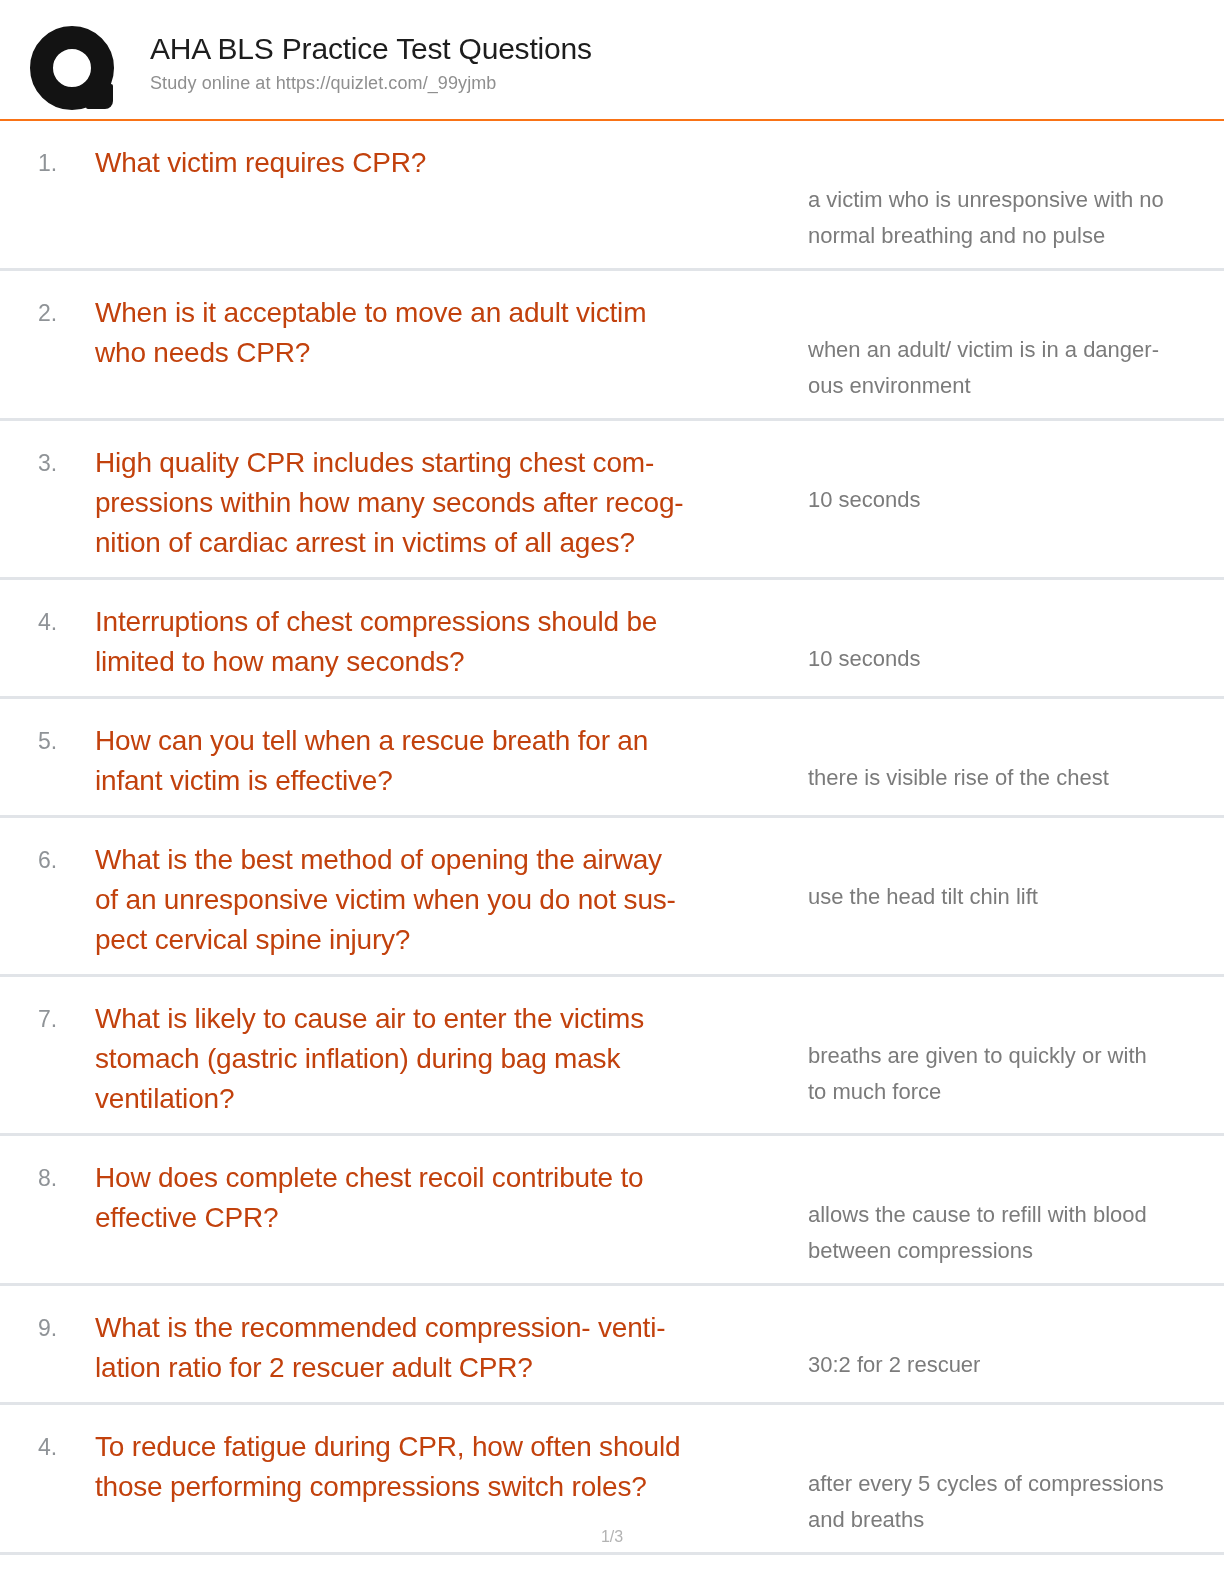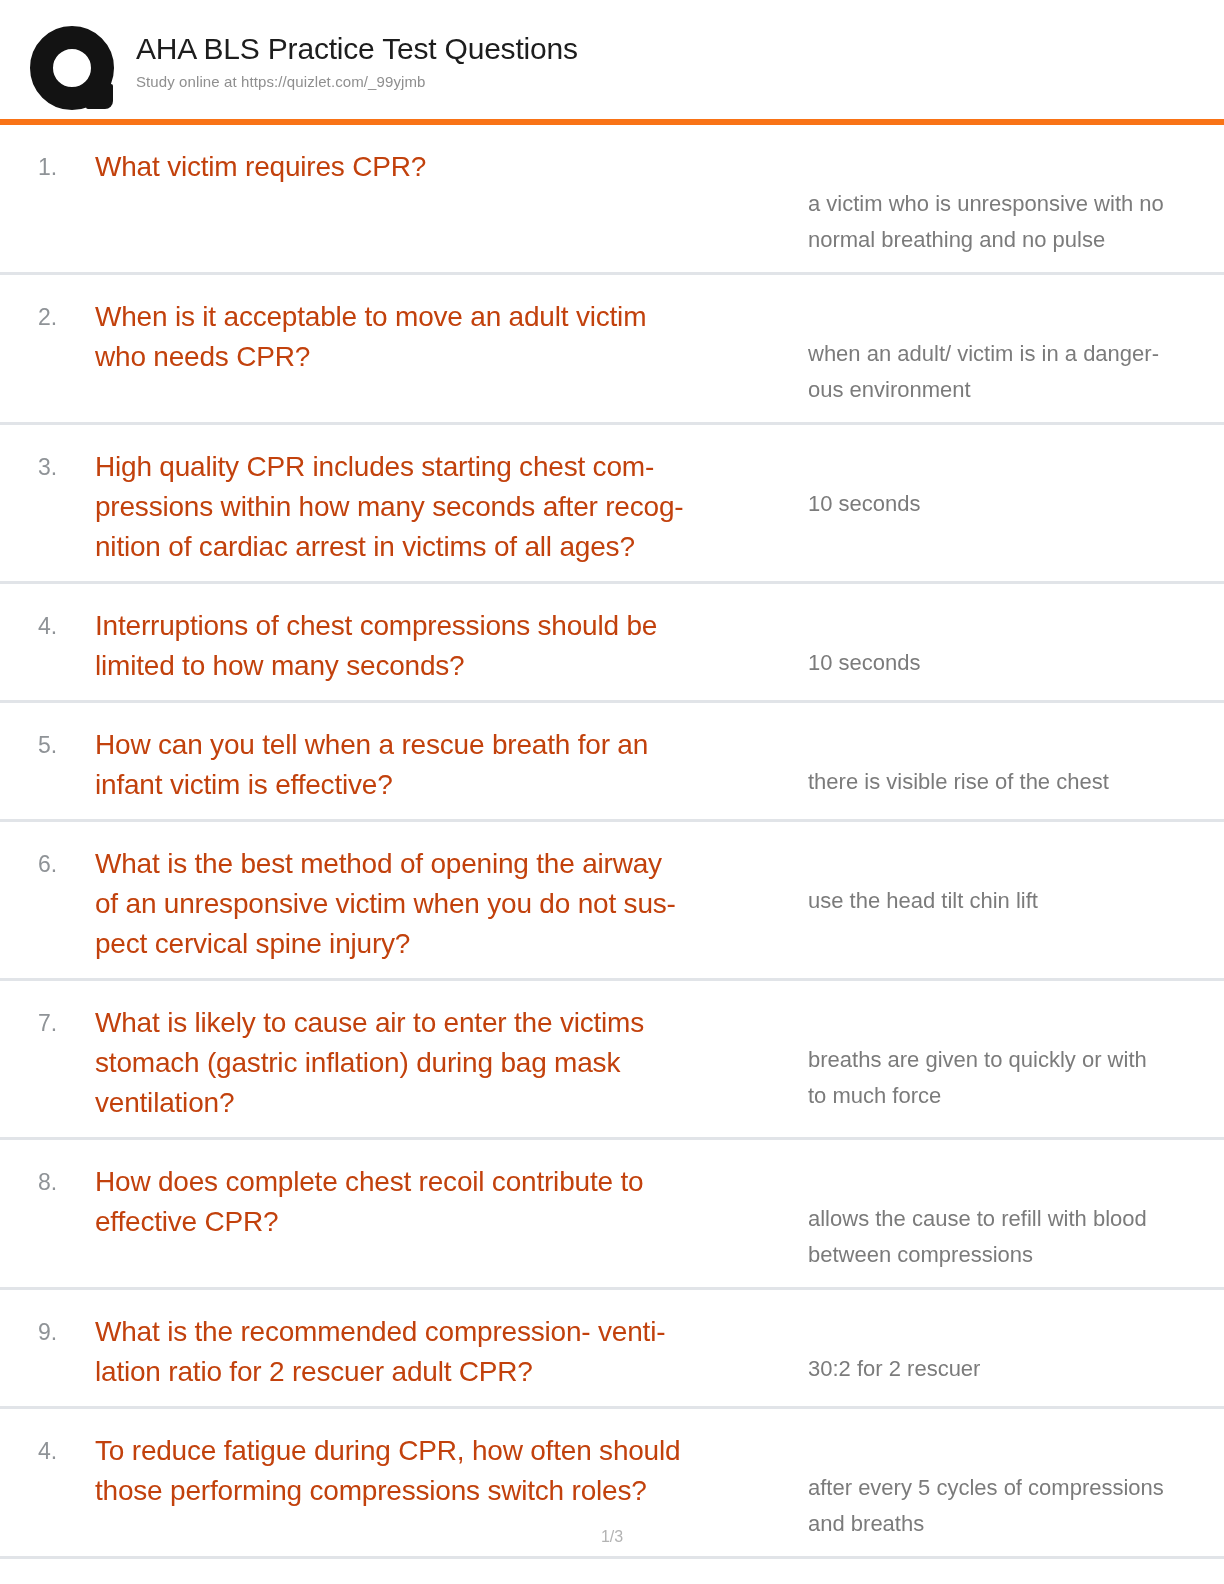--- a/index.html
+++ b/index.html
@@ -9,23 +9,23 @@
     height: 1584px;
     background: #ffffff;
     font-family: "Liberation Sans", "DejaVu Sans", sans-serif;
     overflow: hidden;
   }
 
   
   .header {
     display: flex;
     align-items: flex-start;
-    gap: 22px;
+    gap: 36px;
     padding: 26px 40px 9px 30px;
-    border-bottom: 6px solid #f97316;
+    border-bottom: 2px solid #f97316;
   }
   .logo { position: relative; width: 84px; height: 84px; flex: none; }
   .logo .ring {
     position: absolute; inset: 0;
     border: 23px solid #131313;
     border-radius: 50%;
     box-sizing: border-box;
   }
   .logo .tail {
     position: absolute;
@@ -36,21 +36,21 @@
   }
   .head-text { padding-top: 6px; }
   .title {
     margin: 0 0 7px 0;
     font-size: 30px;
     font-weight: 500;
     color: #1d1d1d;
     letter-spacing: -0.2px;
   }
   .subtitle {
-    font-size: 15px;
+    font-size: 18px;
     color: #8f8f8f;
     letter-spacing: 0.1px;
   }
 
   
   .row {
     display: flex;
     align-items: flex-start;
     padding: 22px 16px 14px 0;
     border-bottom: 3px solid #e1e4e8;

